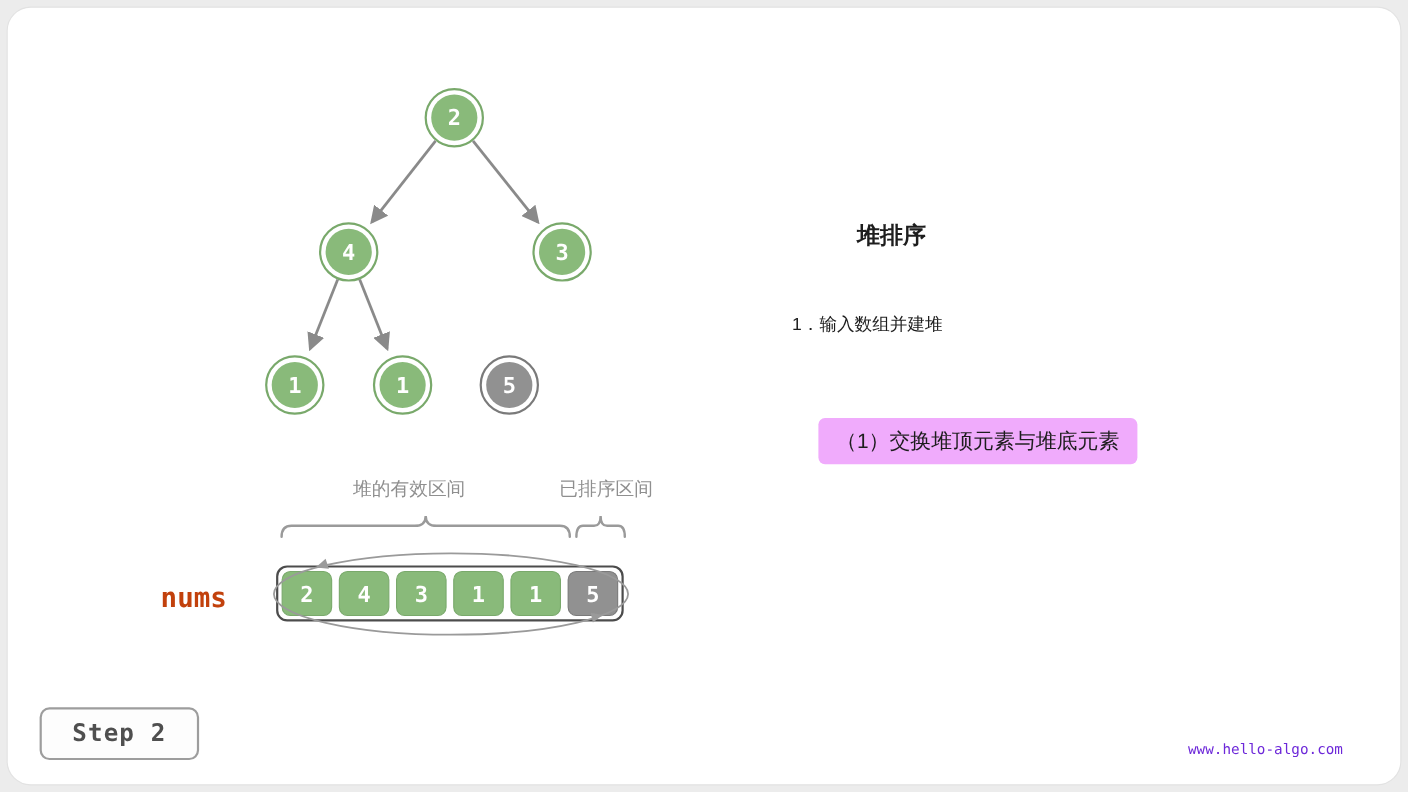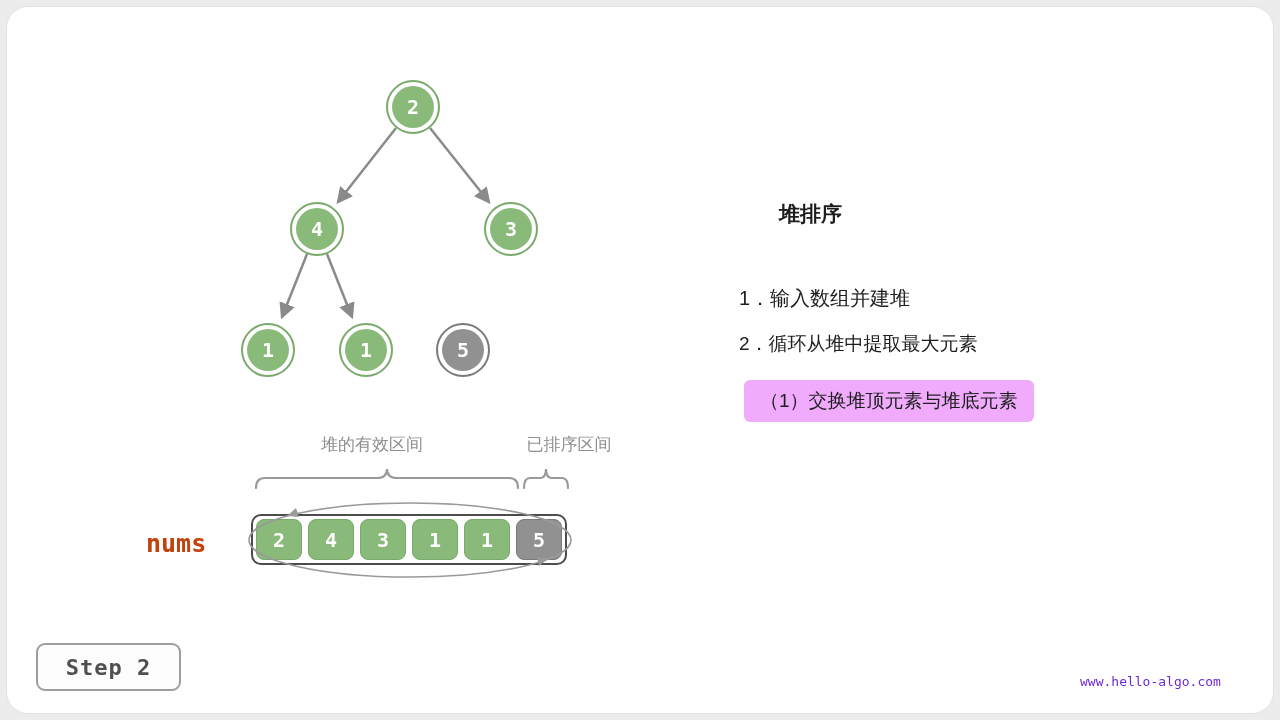--- a/index.html
+++ b/index.html
@@ -33,35 +33,35 @@
     font:700 20px "DejaVu Sans Mono",monospace;
   }
   .tnode.gray{border-color:var(--gray-node-dark);}
   .tnode.gray .inner{background:var(--gray-node);}
 
   
   .panel-title{
     position:absolute;left:739px;top:200px;
     font-size:21px;font-weight:700;color:var(--text-dark);z-index:3;margin-left:40px;
   }
-  .panel-step1{position:absolute;left:739px;top:285px;font-size:20px;color:var(--text-dark);z-index:3;}
+  .panel-step1{position:absolute;left:720px;top:285px;font-size:16px;color:var(--text-dark);z-index:3;}
   .panel-step2{position:absolute;left:739px;top:331px;font-size:19px;color:var(--text-dark);z-index:3;}
   .panel-substep{
     position:absolute;left:744px;top:380px;
     background:#f0abfc;border-radius:6px;padding:8px 16px;
     font-size:19px;color:var(--text-dark);z-index:3;white-space:nowrap;
   }
 
   
   .region-label{
     position:absolute;top:433px;width:160px;text-align:center;
     font-size:17px;font-weight:400;color:var(--muted);z-index:3;white-space:nowrap;
   }
   .region-label.r1{left:292px;}
-  .region-label.r2{left:489px;}
+  .region-label.r2{left:471px;}
   .nums-label{
     position:absolute;left:146px;top:529px;
     font:700 25px "DejaVu Sans Mono",monospace;color:#c2410c;z-index:3;
   }
   .array-box{
     position:absolute;left:251px;top:514px;
     border:2.5px solid #4c4c4c;border-radius:10px;background:#fff;
     display:flex;gap:6px;padding:3px;z-index:2;
   }
   .cell{
@@ -107,21 +107,20 @@
   </div>
   <div class="tnode" style="left:339px;top:323px">
     <span class="inner">1</span>
   </div>
   <div class="tnode gray" style="left:436px;top:323px">
     <span class="inner">5</span>
   </div>
 
   <div class="panel-title">堆排序</div>
   <div class="panel-step1">1．输入数组并建堆</div>
-  <div class="panel-step2">2．循环从堆中提取最大元素</div>
   <div class="panel-substep">（1）交换堆顶元素与堆底元素</div>
 
   <div class="region-label r1">堆的有效区间</div>
   <div class="region-label r2">已排序区间</div>
 
   <div class="nums-label">nums</div>
 
   <div class="array-box">
     <div class="cell">2</div>
     <div class="cell">4</div>

